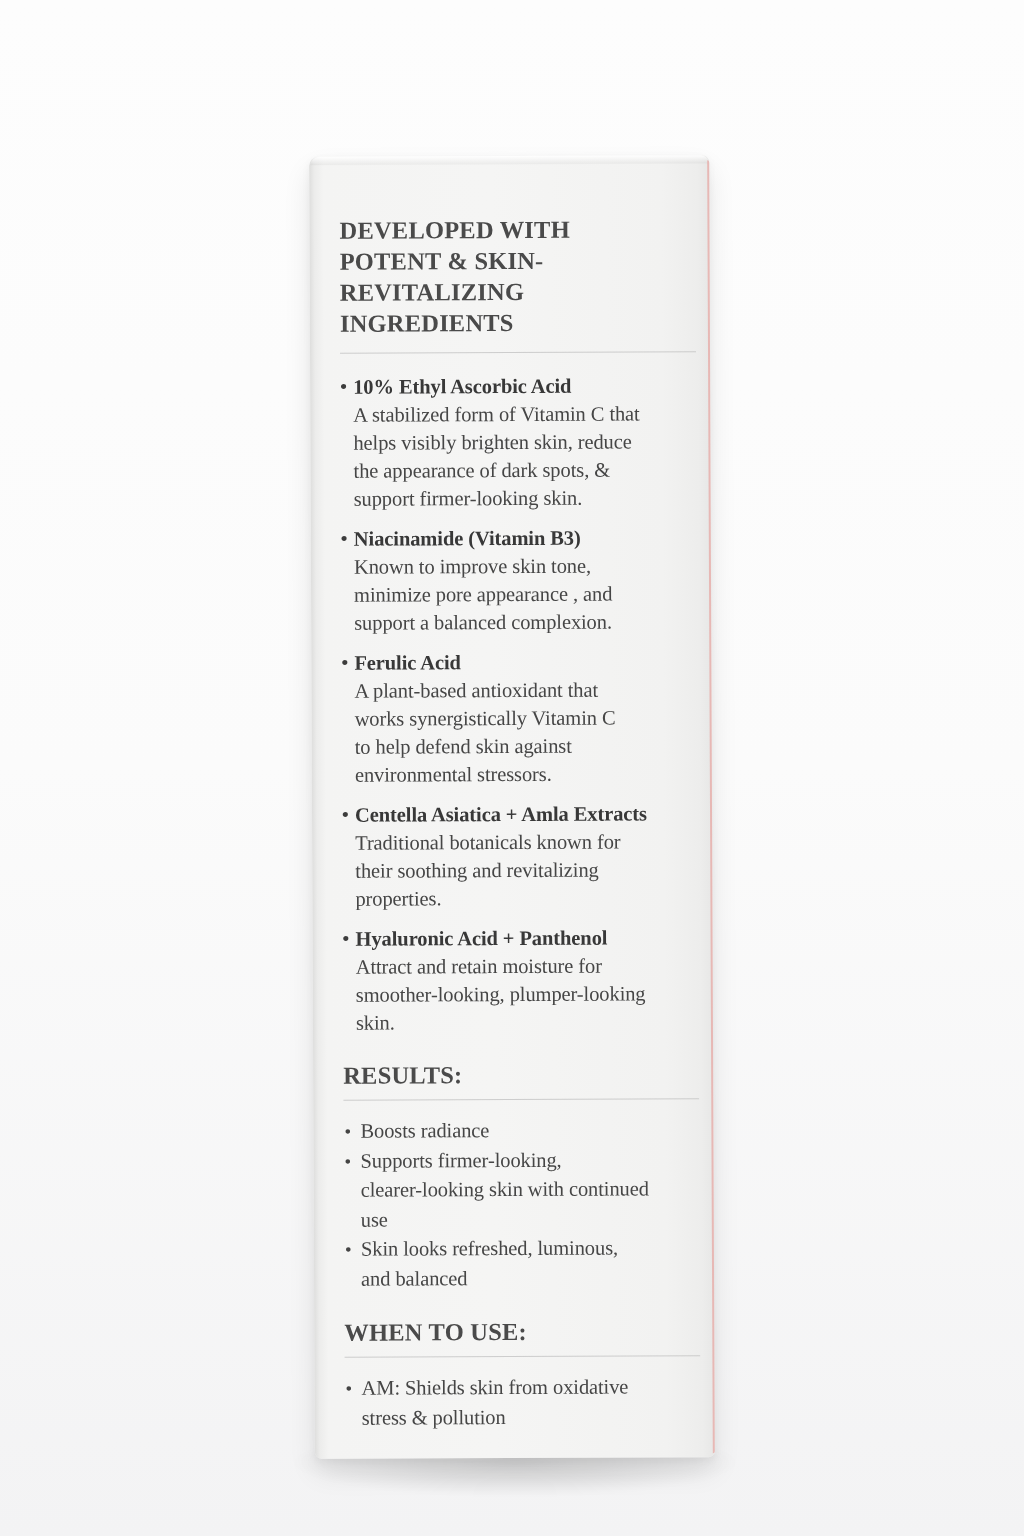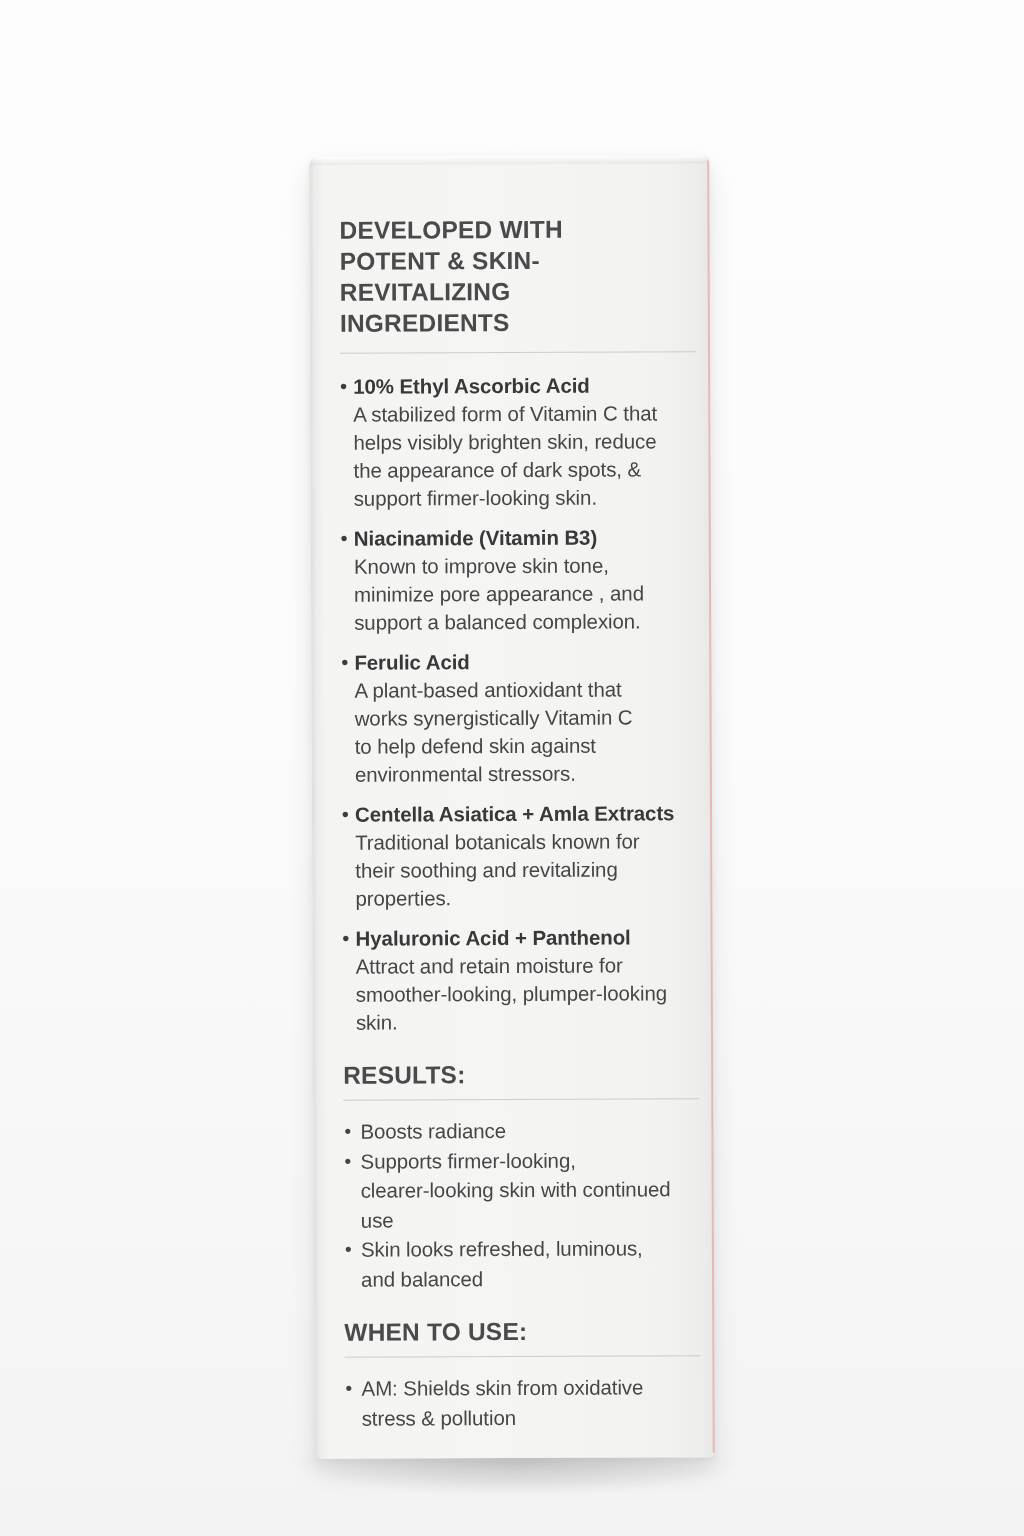--- a/index.html
+++ b/index.html
@@ -2,21 +2,21 @@
 <html style="--edge-color: #e7a8a4;"><head>
 <meta charset="utf-8">
 <style>
   html,body{margin:0;padding:0;}
   body{
     width:1024px;height:1536px;
     font-family:"Liberation Sans", sans-serif;
     background:linear-gradient(180deg,#fdfdfd 0%,#fbfbfb 50%,#f3f3f4 100%);
     overflow:hidden;
   }
-  .scene{position:relative;width:1024px;height:1108px;}
+  .scene{position:relative;width:1024px;height:1108px;font-family:Liberation Serif, serif;}
   .floor-shadow{
     position:absolute;left:295px;top:1440px;width:440px;height:56px;
     background:radial-gradient(ellipse at 50% 40%,rgba(0,0,0,0.13),rgba(0,0,0,0.05) 45%,transparent 72%);
     filter:blur(2px);
   }
   .box{
     position:absolute;left:312px;top:156px;width:400px;height:1302px;
     background:linear-gradient(90deg,#dededd 0px,#ececeb 5px,#f4f4f3 14px,#f5f5f4 45%,#f2f2f1 88%,#ededec 97%,#e7e7e6 100%);
     border-radius:9px 7px 6px 7px;
     box-shadow:0 14px 28px rgba(0,0,0,0.09),0 3px 8px rgba(0,0,0,0.05);

